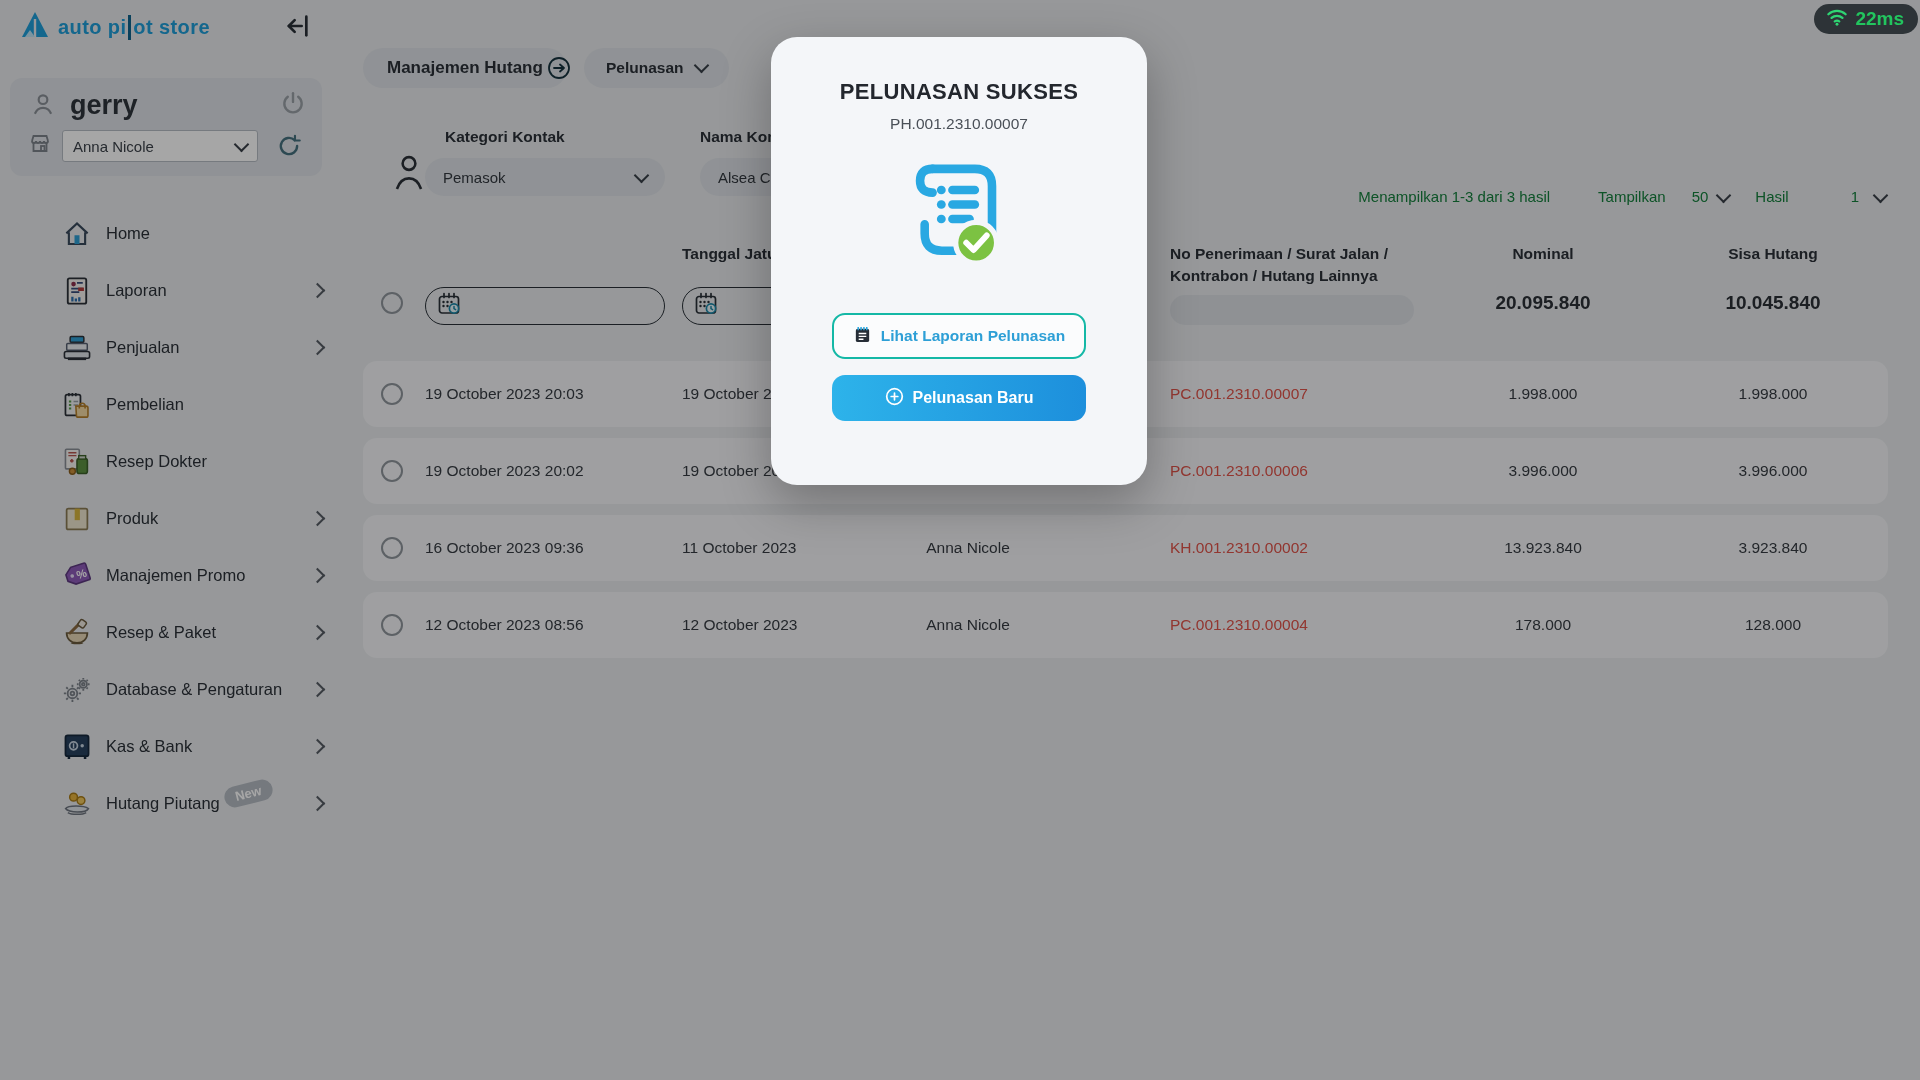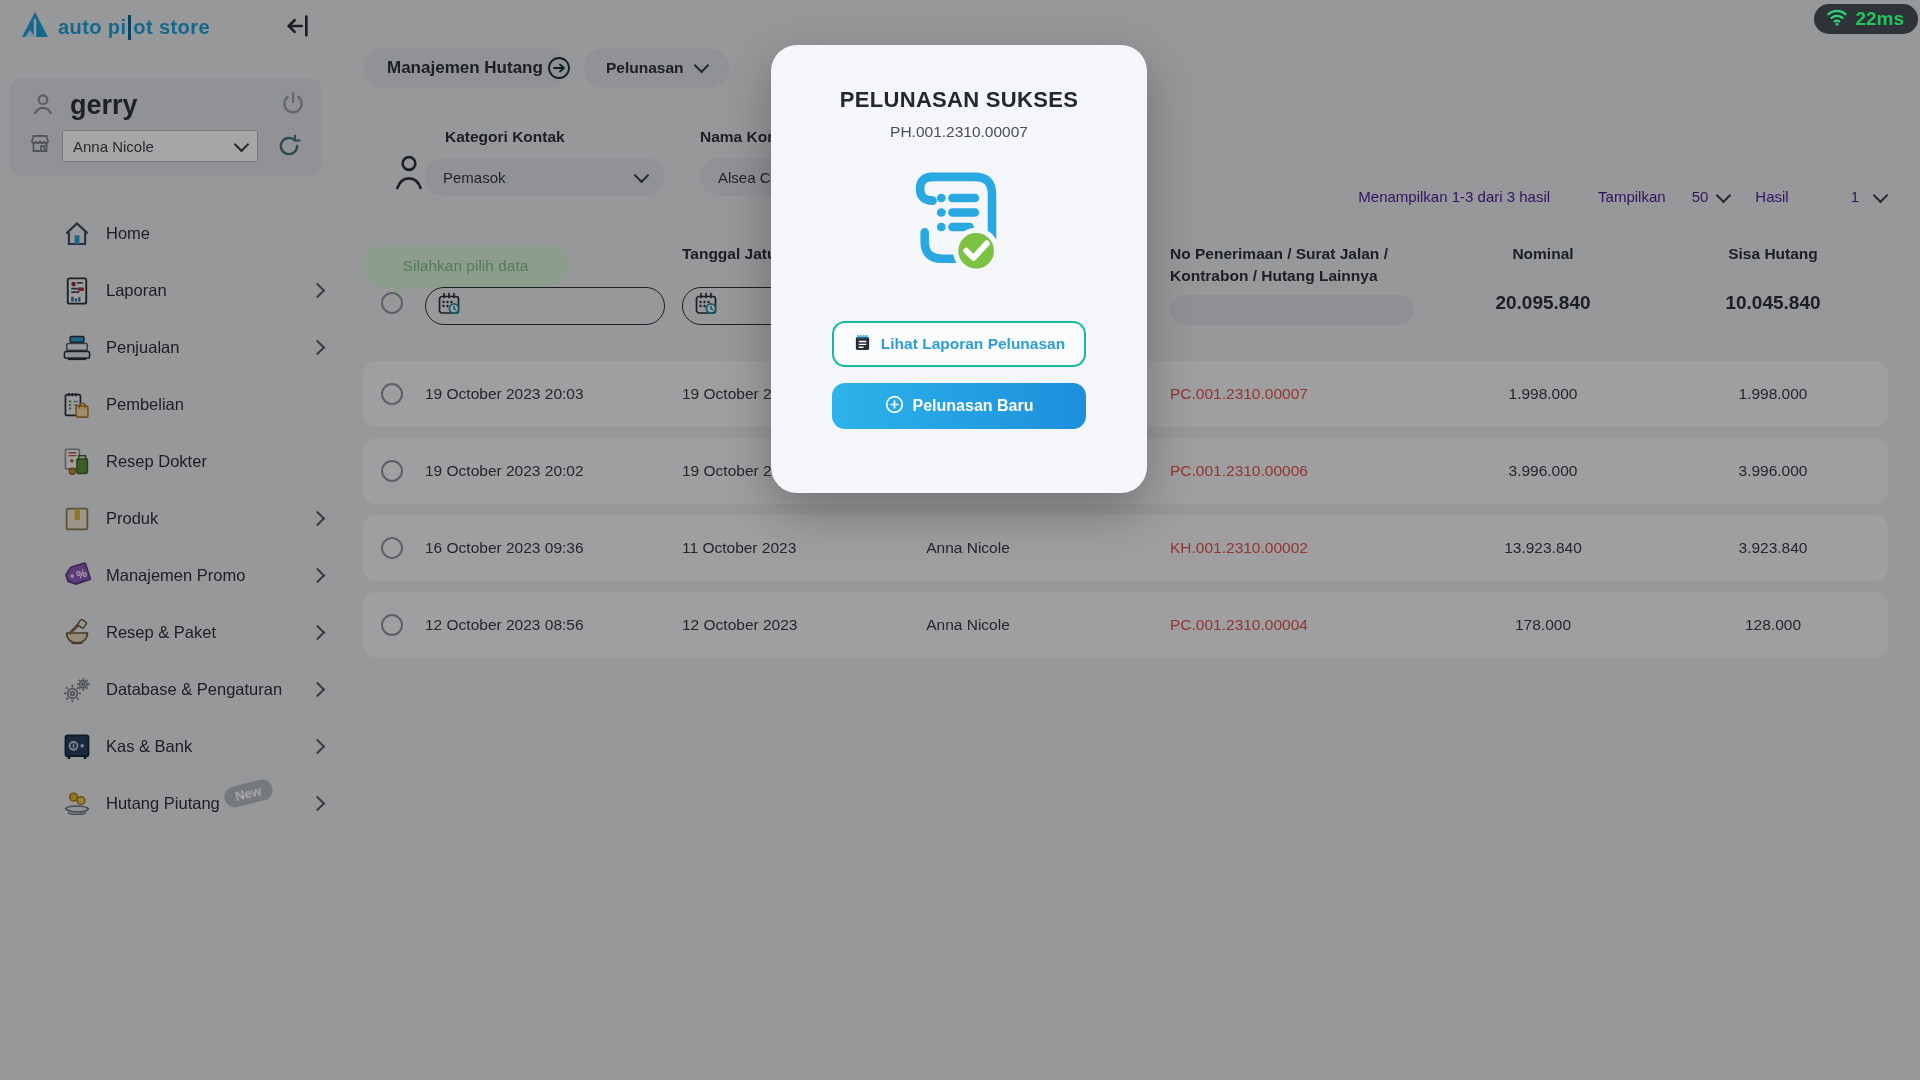--- a/index.html
+++ b/index.html
@@ -47,21 +47,21 @@
   .crumb2{position:absolute;left:584px;top:48px;height:40px;background:#dde1e6;border-radius:20px;
     display:flex;align-items:center;gap:12px;padding:0 22px;font-size:15.5px;font-weight:bold;color:#2b3138;}
 
   
   .flabel{position:absolute;font-size:15.5px;font-weight:bold;color:#2b3138;}
   .person-filter{position:absolute;left:392px;top:152px;}
   .fpill{position:absolute;height:38px;background:#dde1e6;border-radius:19px;display:flex;align-items:center;
     justify-content:space-between;padding:0 18px;font-size:15px;color:#33383f;box-sizing:border-box;cursor:pointer;}
 
   
-  .pager{position:absolute;right:34px;top:188px;display:flex;align-items:center;font-size:15px;color:#4c1d95;}
+  .pager{position:absolute;right:34px;top:188px;display:flex;align-items:center;font-size:15px;color:#15803d;}
   .pager .gap-lg{margin-left:26px;} .pager .gap-xl{margin-left:48px;}
   .pager .cdown{margin-left:10px;margin-top:-3px;}
 
   
   .thead{position:absolute;left:363px;top:240px;width:1525px;height:120px;}
   .tooltip{position:absolute;left:0;top:5px;width:205px;height:42px;background:#d8f0d9;border-radius:21px;
     display:flex;align-items:center;justify-content:center;font-size:15.5px;color:#84bd88;}
   .tooltip:after{content:"";position:absolute;left:26px;bottom:-9px;width:0;height:0;
     border-left:11px solid transparent;border-right:5px solid transparent;border-top:12px solid #d8f0d9;}
   .th{position:absolute;top:3px;font-size:15.5px;font-weight:bold;color:#2b3138;line-height:1.45;}
@@ -77,21 +77,21 @@
   .cell{position:absolute;top:50%;transform:translateY(-50%);font-size:15.5px;color:#363b42;white-space:nowrap;}
   .cell.red{color:#e0534a;}
   .c-t1{left:62px;} .c-t2{left:319px;}
   .c-nama{left:455px;width:300px;text-align:center;}
   .c-dok{left:807px;}
   .c-nom{left:1030px;width:300px;text-align:center;}
   .c-sisa{left:1280px;width:260px;text-align:center;}
 
   
   .modal{position:absolute;left:771px;top:37px;width:376px;height:448px;background:#f4f6f9;border-radius:26px;
-    box-shadow:0 18px 50px rgba(0,0,0,.28);display:flex;flex-direction:column;align-items:center;margin-top:8px;}
+    box-shadow:0 18px 50px rgba(0,0,0,.28);display:flex;flex-direction:column;align-items:center;}
   .m-title{margin-top:42px;font-size:22px;font-weight:bold;color:#23272e;letter-spacing:.3px;}
   .m-sub{margin-top:10px;font-size:15.5px;color:#4a5058;}
   .m-icon{margin-top:20px;}
   .m-btn1{margin-top:24px;width:254px;height:46px;background:#fbfcfd;border:2px solid #14b8a6;border-radius:13px;
     display:flex;align-items:center;justify-content:center;gap:9px;font-size:15.5px;font-weight:bold;color:#2d9fd6;cursor:pointer;box-sizing:border-box;}
   .m-btn2{margin-top:16px;width:254px;height:46px;border-radius:13px;border:none;
     background:linear-gradient(90deg,#2db3ea,#1d8fdc);display:flex;align-items:center;justify-content:center;gap:9px;
     font-size:16px;font-weight:bold;color:#fff;cursor:pointer;}
 
   
@@ -334,21 +334,20 @@
     <span>Menampilkan 1-3 dari 3 hasil</span>
     <span class="gap-xl">Tampilkan</span>
     <span class="gap-lg">50</span>
     <span class="cdown"></span>
     <span class="gap-lg">Hasil</span>
     <span class="gap-xl" style="margin-left:62px;">1</span>
     <span class="cdown" style="margin-left:16px;"></span>
   </div>
 
   <div class="thead">
-    <div class="tooltip">Silahkan pilih data</div>
     <div class="radio" style="position:absolute;left:18px;top:52px;"></div>
 
     <div class="date-pill" style="left:62px;">
       <span>
         <svg width="27" height="27" viewBox="0 0 27 27" fill="none" stroke="#2a3138" stroke-width="1.7">
             <rect x="3.5" y="5.5" width="19" height="16.5" rx="2.5"></rect>
             <path d="M8 2.5v4M13 2.5v4M18 2.5v4" stroke-linecap="round"></path>
             <path d="M7.5 11h.01M11.5 11h.01M15.5 11h.01M7.5 15h.01M11.5 15h.01" stroke-width="2.4" stroke-linecap="round"></path>
             <circle cx="18" cy="17.5" r="4.6" fill="#eaf7fb" stroke="#1b87a8"></circle>
             <path d="M18 15.5v2.2l1.6 1" stroke="#1b87a8" stroke-width="1.5" stroke-linecap="round"></path>

